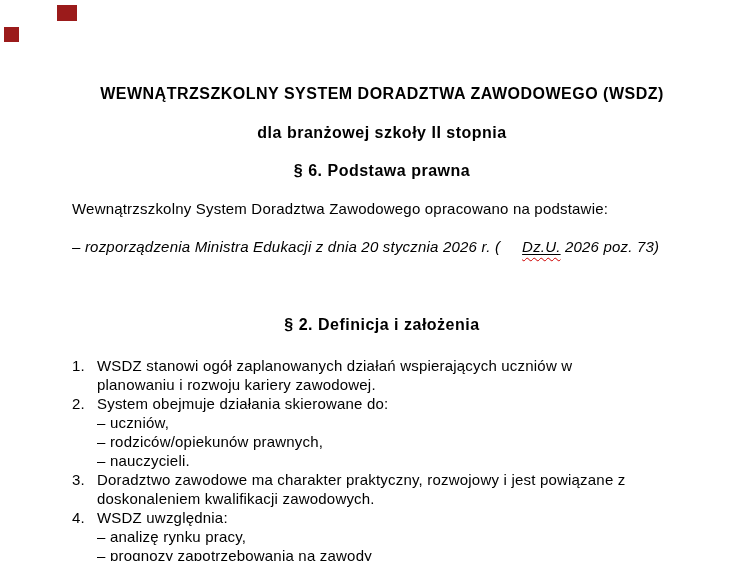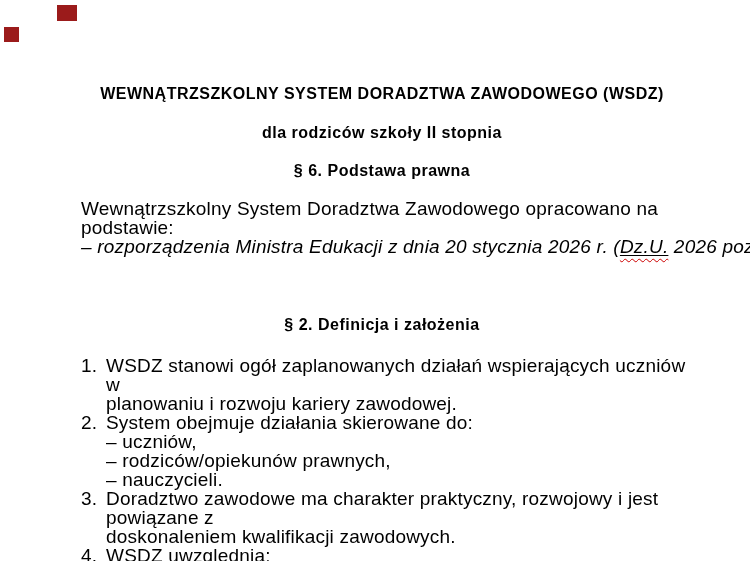--- a/index.html
+++ b/index.html
@@ -24,22 +24,22 @@
     text-align: center; font-weight: bold;
     font-size: 16px; line-height: 19px;
     white-space: nowrap; letter-spacing: 0.5px;
   }
   .title    { top: 84px; }
   .subtitle { top: 123px; }
   .s1       { top: 161px; }
   .s2       { top: 315px; }
 
   .para, .legal, .list {
-    position: absolute; left: 9px; width: 620px;
-    font-size: 19px; line-height: 19px; letter-spacing: 0.2px;
+    position: absolute; left: 0; width: 620px;
+    font-size: 15px; line-height: 19px; letter-spacing: 0.2px;
   }
   .intro { top: 199px; white-space: pre-line; }
 
   .legal { top: 237px; font-style: italic; }
   .legal-line { white-space: nowrap; }
 
   .ref-wavy {
     text-decoration-line: underline;
     text-decoration-style: wavy;
     text-decoration-thickness: 1px;
@@ -63,28 +63,28 @@
 
 <div class="page">
 
   <div class="sq sq1" style="background: rgb(155, 27, 27);"></div>
   <div class="sq sq2" style="background: rgb(155, 27, 27);"></div>
 
   <div class="content">
 
     <div class="h title">WEWNĄTRZSZKOLNY SYSTEM DORADZTWA ZAWODOWEGO (WSDZ)</div>
 
-    <div class="h subtitle">dla rodziców szkoły II stopnia</div>
+    <div class="h subtitle">dla branżowej szkoły II stopnia</div>
 
     <div class="h s1">§ 6. Podstawa prawna</div>
 
     <div class="para intro">Wewnątrzszkolny System Doradztwa Zawodowego opracowano na podstawie:</div>
 
     <div class="legal">
-      <div class="legal-line"><span>– rozporządzenia Ministra Edukacji z dnia 20 stycznia 2026 r. (</span><span class="ref-wavy" style="text-decoration-color: rgb(204, 0, 0);"><span class="ref-solid">Dz.U.</span></span><span> 2026 poz. 73)</span></div>
+      <div class="legal-line"><span>– rozporządzenia Ministra Edukacji z dnia 20 stycznia 2026 r. (</span><span class="ref-wavy" style="text-decoration-color: rgb(204, 0, 0); margin-left: 22px;"><span class="ref-solid">Dz.U.</span></span><span> 2026 poz. 73)</span></div>
     </div>
 
     <div class="h s2">§ 2. Definicja i założenia</div>
 
     <div class="list">
       <div class="row">
         <span class="num">1.</span>
         <span class="txt">WSDZ stanowi ogół zaplanowanych działań wspierających uczniów w
 planowaniu i rozwoju kariery zawodowej.</span>
       </div>

